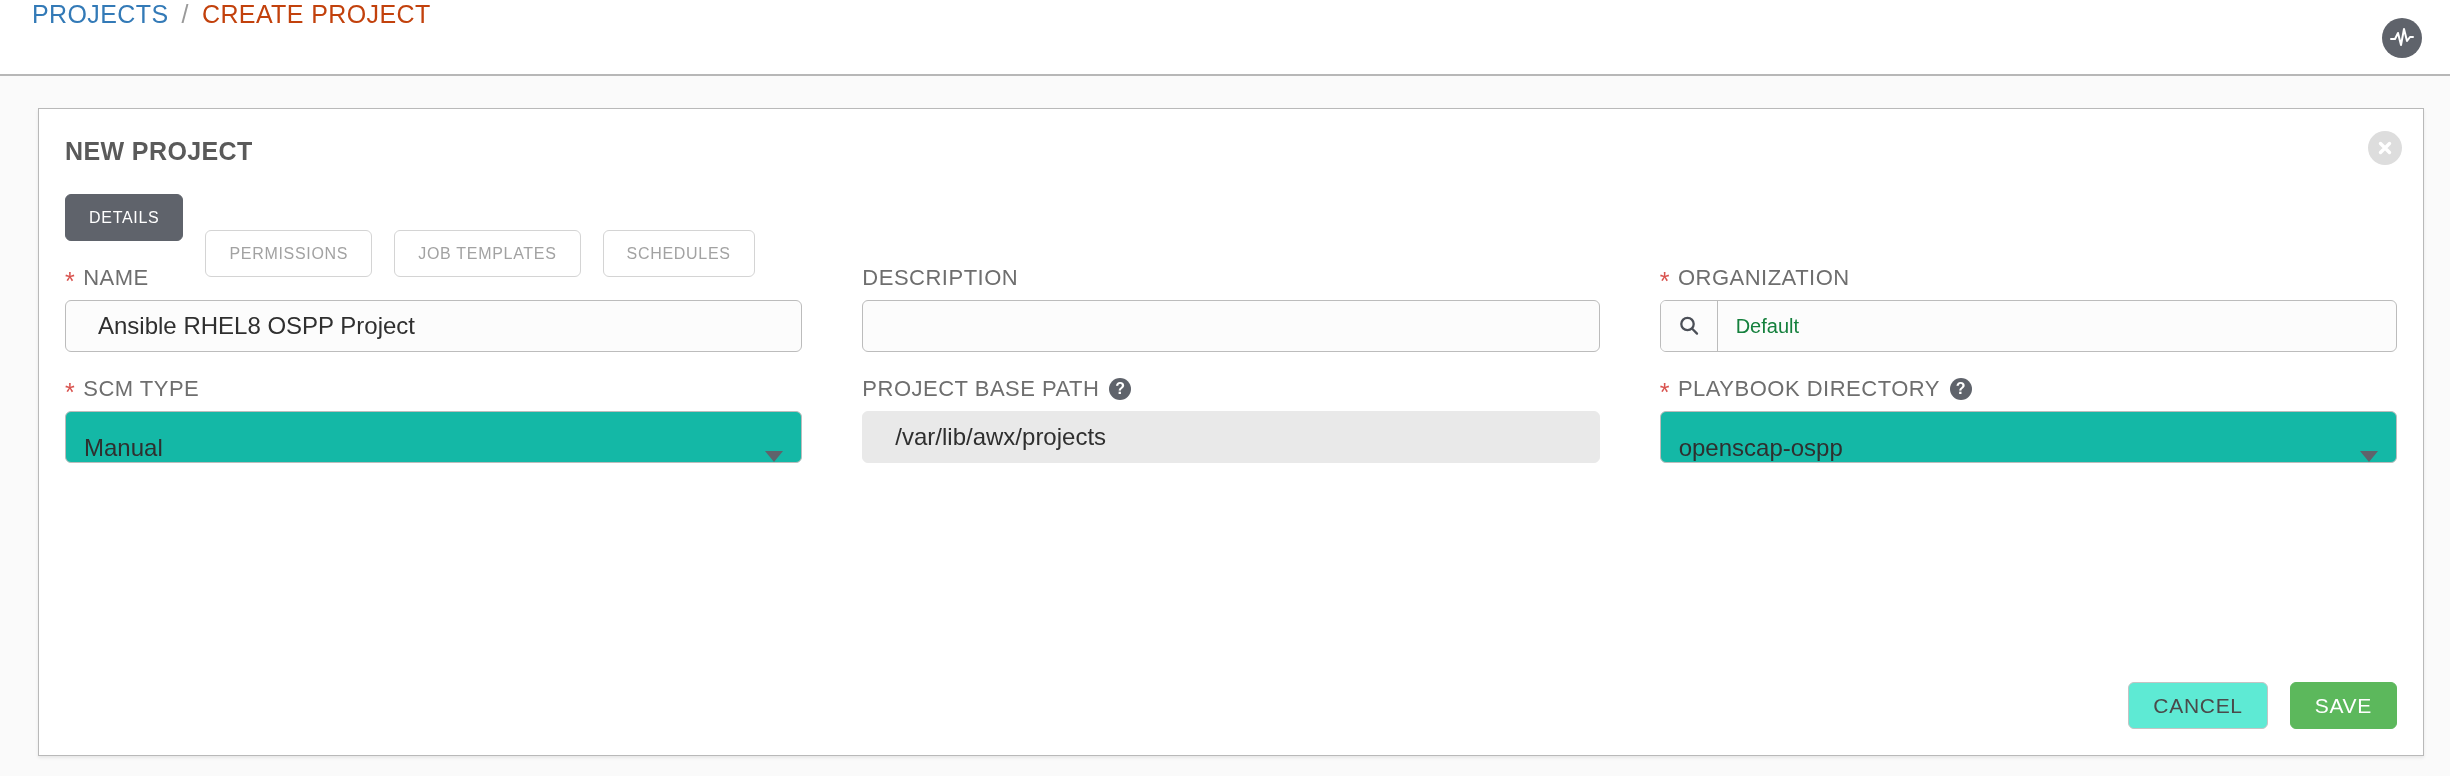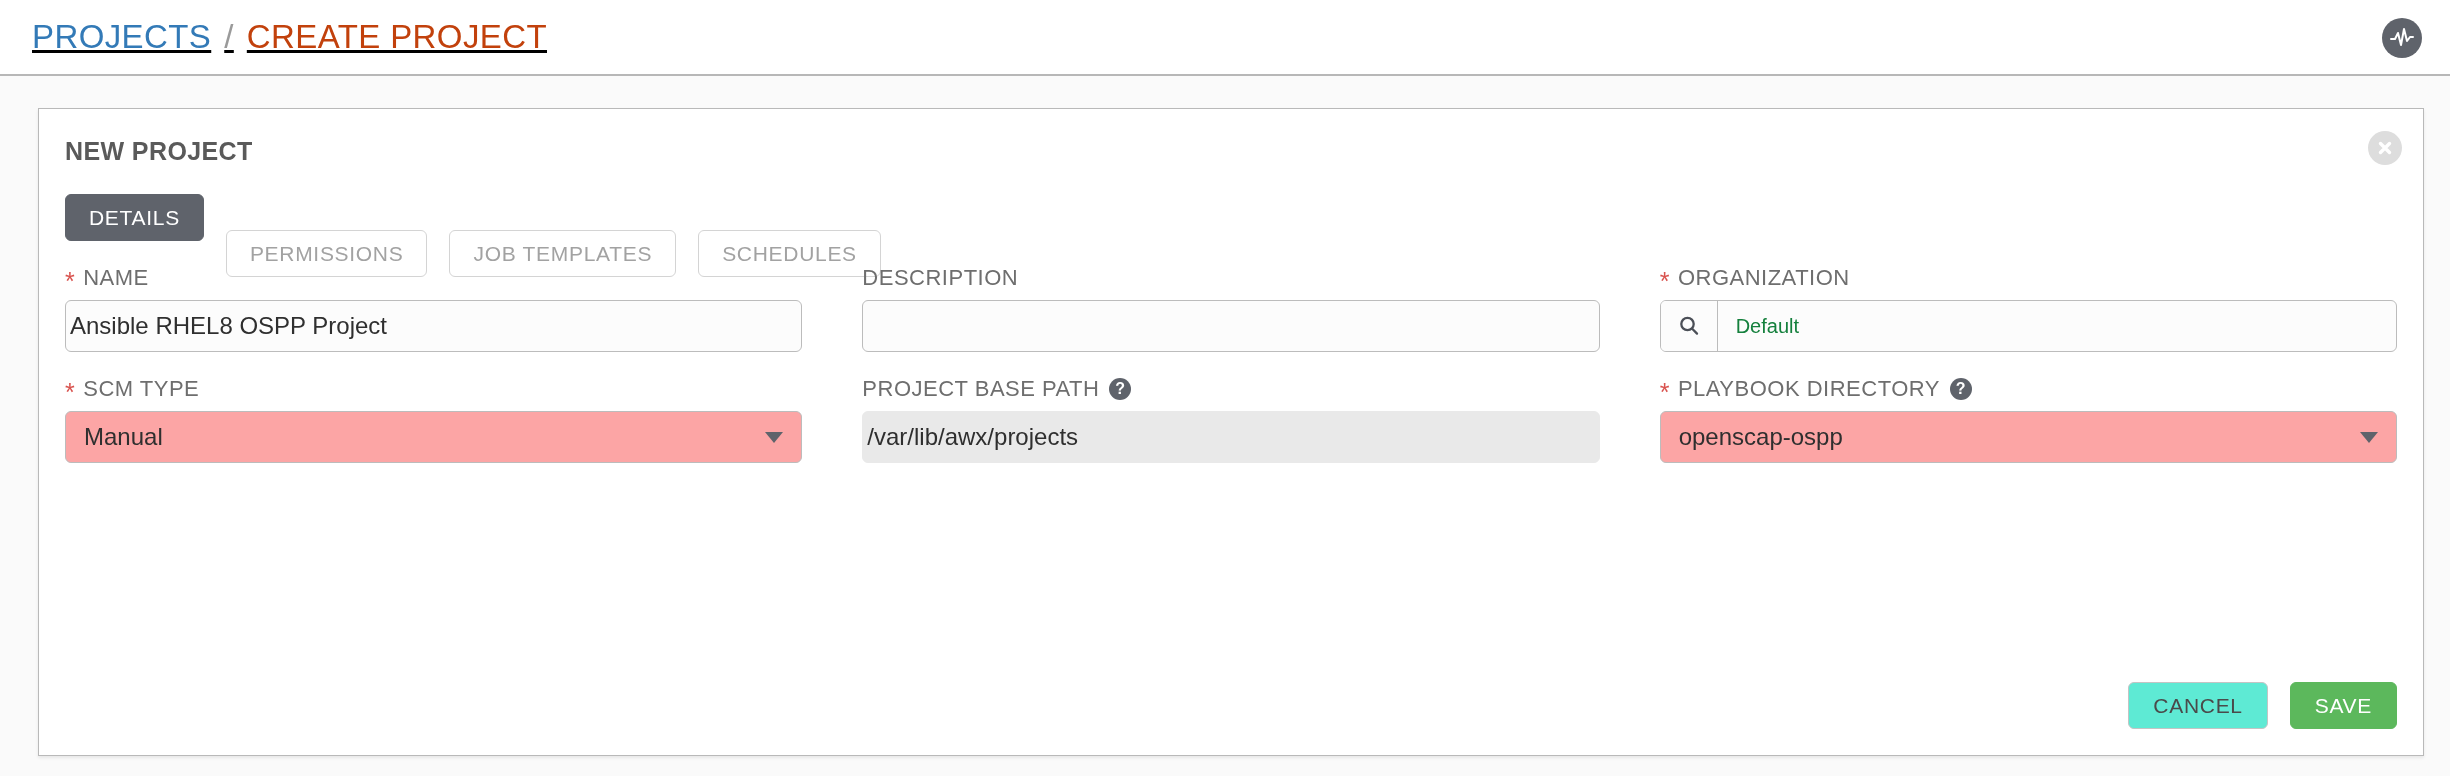--- a/index.html
+++ b/index.html
@@ -24,24 +24,23 @@
     background: #ffffff;
     border-bottom: 2px solid #b7b7b7;
     box-sizing: border-box;
   }
   .breadcrumb {
     position: absolute;
     left: 32px;
     top: 0;
     height: 74px;
     display: flex;
-    align-items: center;
-    font-size: 33px;
+    align-items: flex-start;
+    font-size: 25px;
     letter-spacing: 0.4px;
-    text-decoration: underline;
   }
   .crumb-link {
     color: #337ab7;
     text-decoration: none;
     cursor: pointer;
   }
   .crumb-sep {
     color: #9a9a9a;
     margin: 0 13px;
   }
@@ -108,21 +107,21 @@
     display: flex;
     gap: 22px;
   }
   .tab {
     height: 47px;
     padding: 0 23px;
     border-radius: 6px;
     display: flex;
     align-items: center;
     justify-content: center;
-    font-size: 21px;
+    font-size: 16px;
     letter-spacing: 0.7px;
     cursor: pointer;
     box-sizing: border-box;
   }
   .tab.active {
     background: #5f636b;
     color: #ffffff;
     border: 1px solid #5f636b;
   }
   .tab.inactive {
@@ -185,21 +184,21 @@
   .control {
     height: 52px;
     border: 1px solid #bcbcbc;
     border-radius: 6px;
     background: #fcfcfc;
     box-sizing: border-box;
     display: flex;
     align-items: center;
     font-size: 24px;
     color: #2f2f2f;
-    padding: 0 4px;
+    padding: 0 32px;
     cursor: text;
   }
   .control.empty { background: #fcfcfc; }
   .control.disabled {
     background: #e9e9e9;
     border: 1px solid #e9e9e9;
     color: #2f2f2f;
     cursor: not-allowed;
   }
 
@@ -232,24 +231,24 @@
     font-size: 20px;
     color: #15803d;
     cursor: text;
   }
 
   
   .select {
     height: 52px;
     border: 1px solid #bcbcbc;
     border-radius: 6px;
-    background: #fca5a5;
-    box-sizing: border-box;
-    display: flex;
-    align-items: center;
+    background: #14b8a6;
+    box-sizing: border-box;
+    display: flex;
+    align-items: flex-end;
     justify-content: space-between;
     padding: 0 18px;
     font-size: 24px;
     color: #2f2f2f;
     cursor: pointer;
   }
   .caret {
     width: 0; height: 0;
     border-left: 9px solid transparent;
     border-right: 9px solid transparent;

